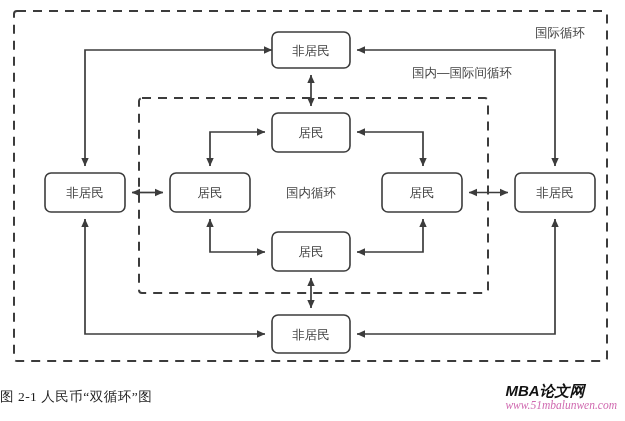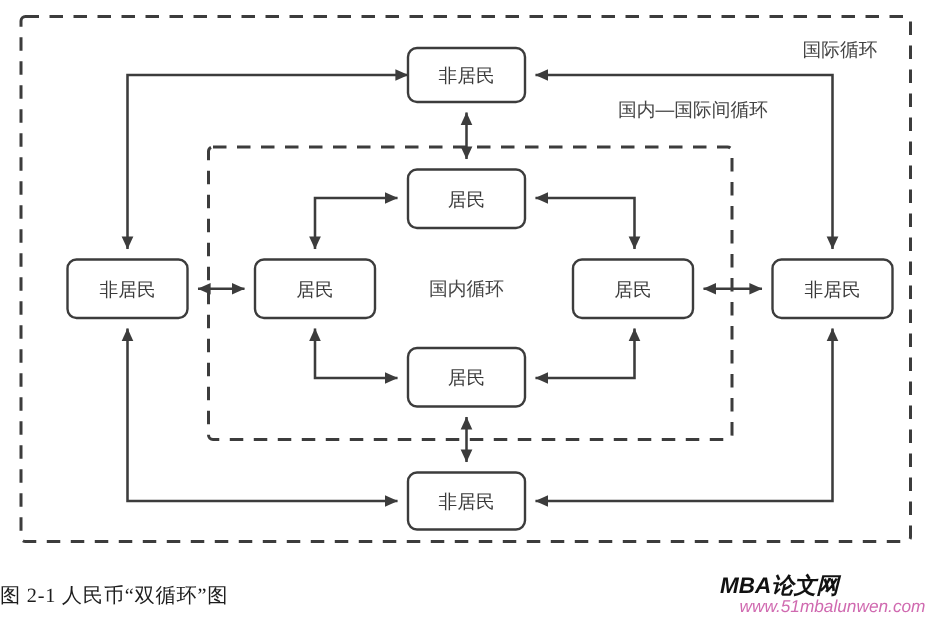--- a/index.html
+++ b/index.html
@@ -80,25 +80,24 @@
   }
   .wm-main {
     font-family: "Liberation Sans", "DejaVu Sans", sans-serif;
     font-size: 15px;
     font-weight: bold;
     font-style: italic;
     color: #111111;
     letter-spacing: 0px;
   }
   .wm-url {
-    font-family: Liberation Sans, sans-serif;
+    font-family: Liberation Serif, serif;
     font-size: 11.5px;
     font-style: italic;
     color: #d06ab0;
-    margin-left: 13px;
   }
 </style>
 </head>
 <body>
 
 <div id="figure-root">
 
   <svg class="diagram" viewBox="0 0 625 421">
     <defs>
       <marker id="arrowhead" markerWidth="9" markerHeight="9" refX="8.4" refY="4.5" orient="auto" markerUnits="userSpaceOnUse">

